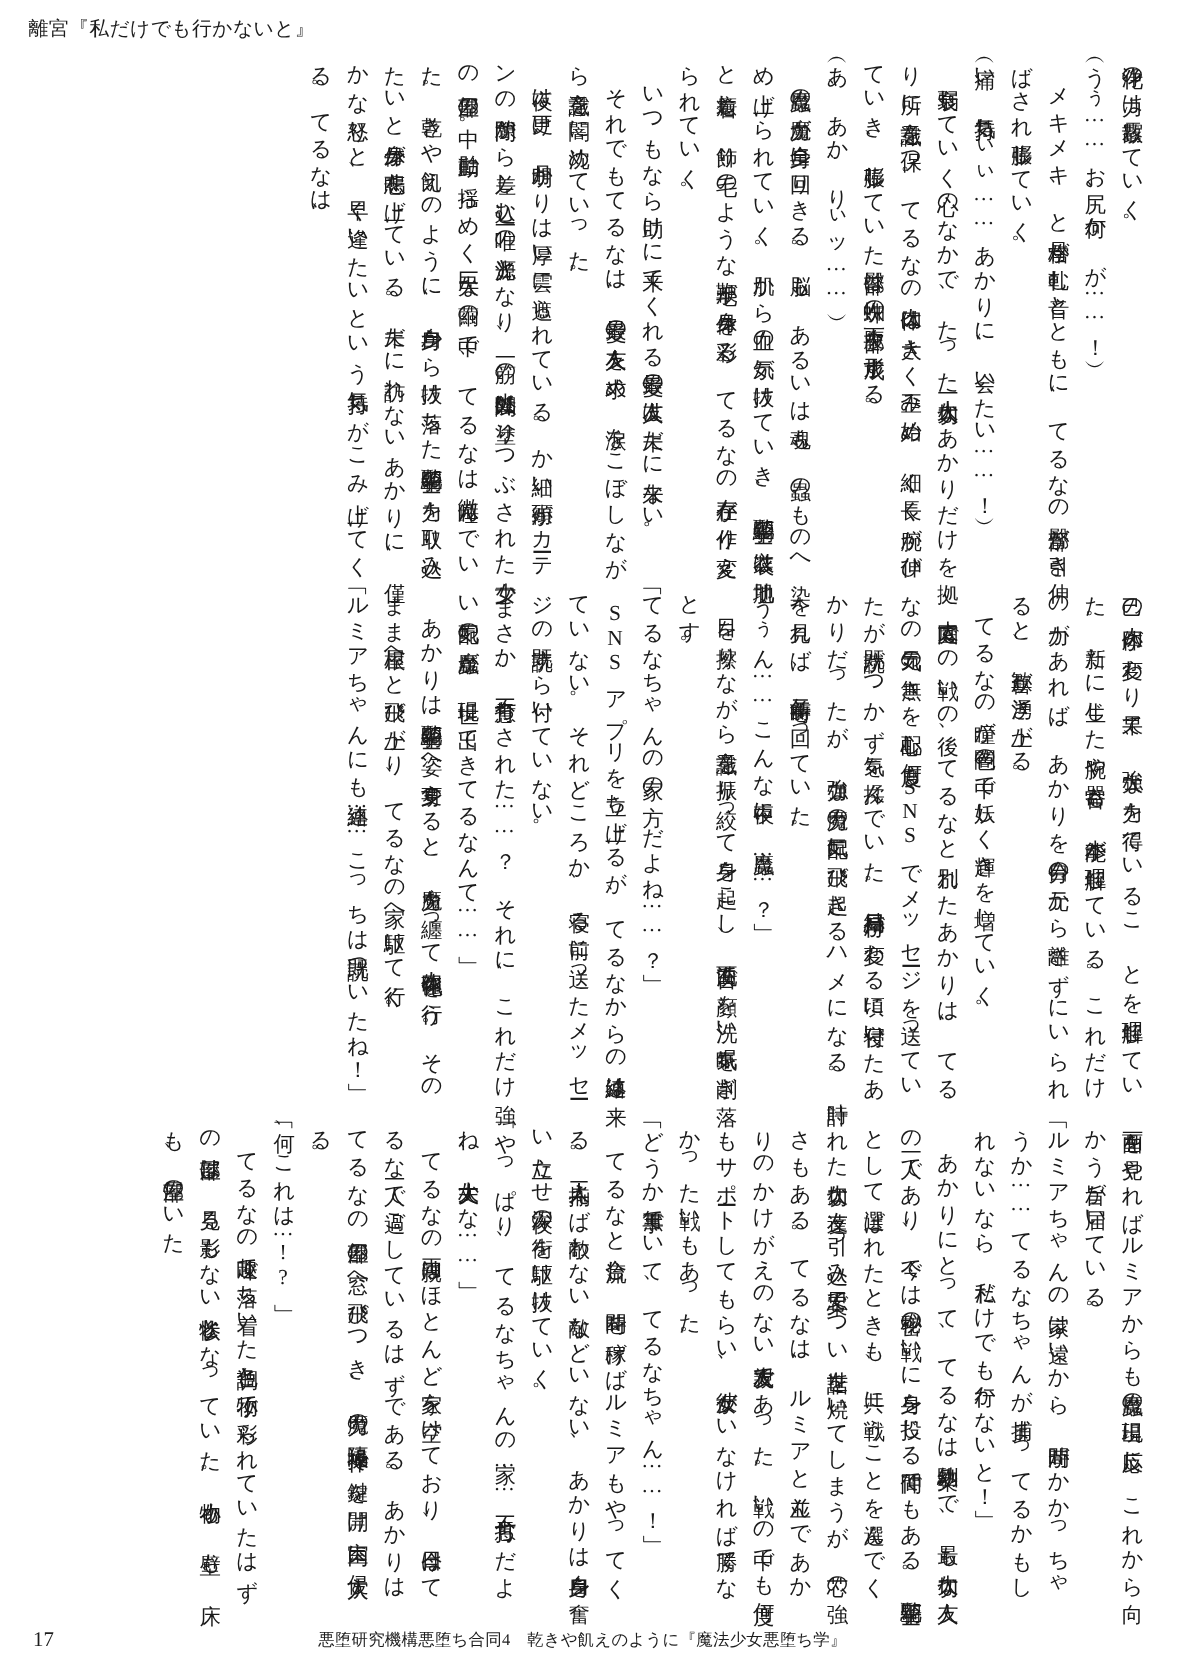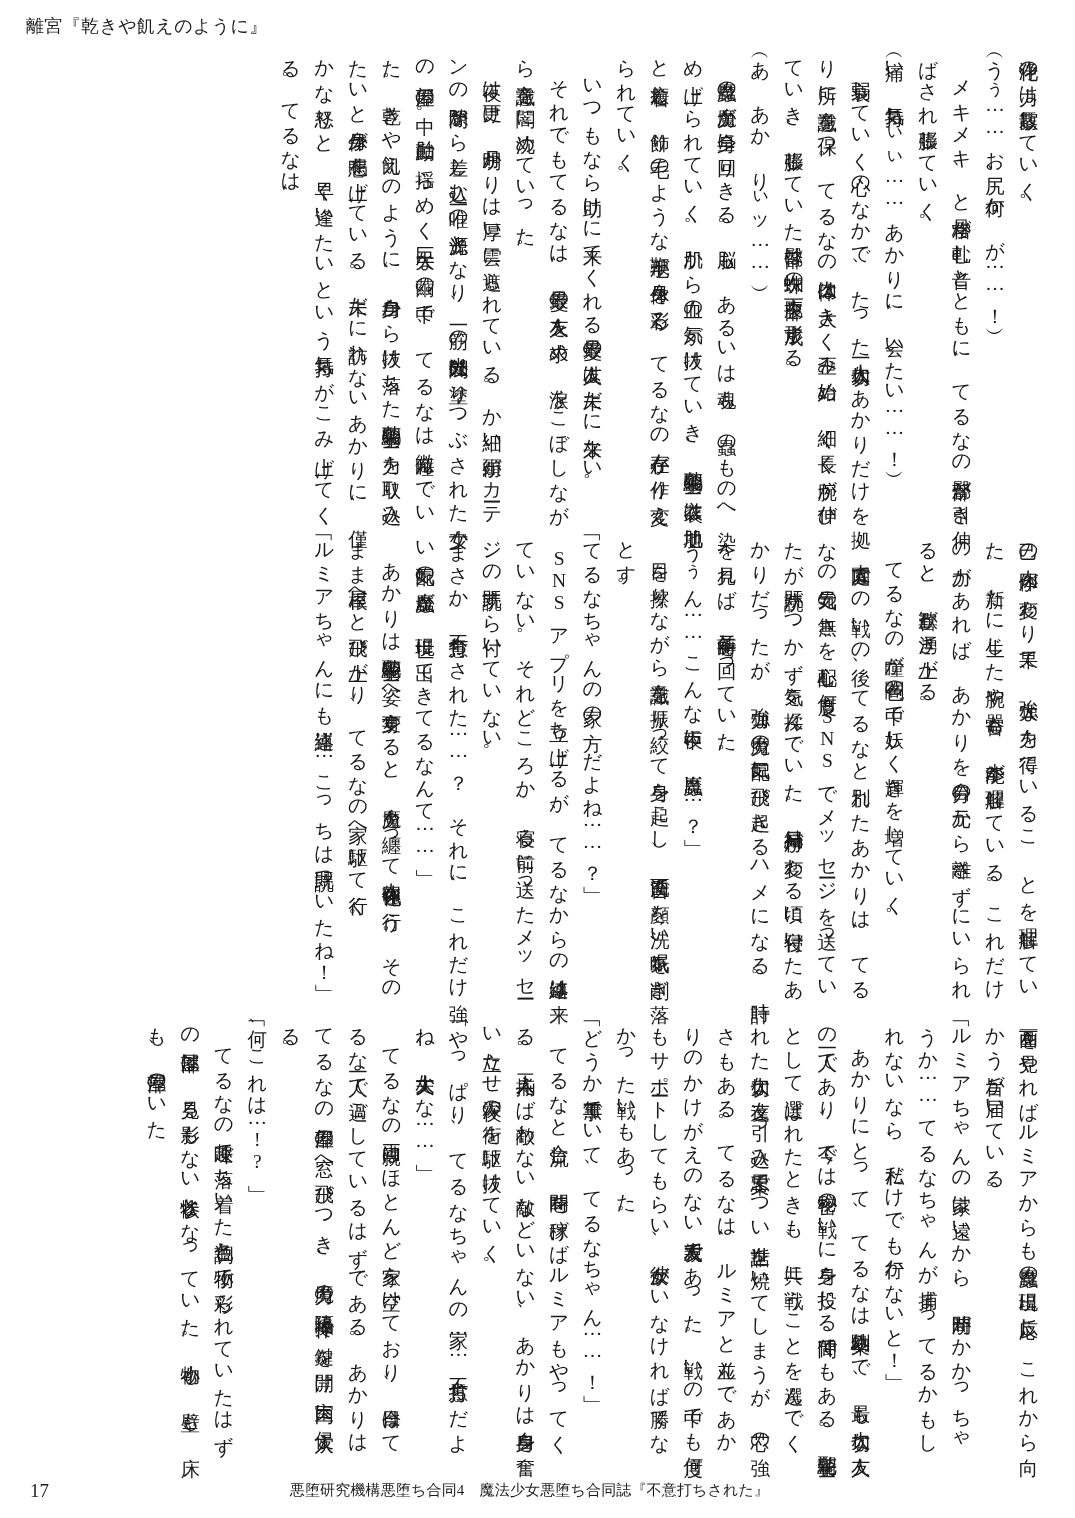--- a/index.html
+++ b/index.html
@@ -95,21 +95,21 @@
     letter-spacing: 0.01em;
     color: #1d1d1d;
     white-space: nowrap;
   }
 </style>
 </head>
 <body>
 
 <div class="page">
 
-  <div class="running-head">離宮『乾きや飢えのように』</div>
+  <div class="running-head">離宮『私だけでも行かないと』</div>
 
   <div class="block" id="block-1">
     <p class="noindent">浄化の力は霧散していく。</p>
     <p class="noindent">（うぅ……お尻、何か、が……！）</p>
     <p>メキメキ、と骨格が軋む音とともに、てるなの臀部が引き伸ばされ膨張していく。</p>
     <p class="noindent">（痛い、気持ちぃぃ……あかりに、会いたい……！）</p>
     <p>衰弱していく心のなかで、たった一人大切なあかりだけを拠り所に意識を保つ。てるなの肉体は大きく歪み始め、細く長く腕が伸びていき、膨張していた臀部は蜘蛛の下腹部を形成する。</p>
     <p class="noindent">（あ、あか、りぃッ……）</p>
     <p>魔蟲の魔力が全身に回りきる。脳も、あるいは魂も、蟲のものへ染め上げられていく。肌から血の気が抜けていき、花聖騎士の衣装は地肌と癒着し、飾り毛のような鞭毛が身体を彩る。てるなの存在が作り変えられていく。</p>
     <p>いつもなら助けに来てくれる最愛の友人は未だに来ない。</p>
@@ -137,16 +137,16 @@
     <p class="noindent">「どうか無事でいて、てるなちゃん……！」</p>
     <p>てるなと合流し、時間を稼げばルミアもやってくる。三人揃えば敵わない敵などいない、あかりは自身を奮い立たせ深夜の街を駆け抜けていく。</p>
     <p class="noindent">「やっぱり、てるなちゃんの家……不意打ちだよね、大丈夫かな……」</p>
     <p>てるなの両親はほとんど家を空けており、今日はてるな一人で過ごしているはずである。あかりはてるなの部屋の窓へ飛びつき、魔力の遠隔操作で鍵を開け室内に侵入する。</p>
     <p class="noindent">「何、これは…!?」</p>
     <p>てるなの趣味で落ち着いた色調と小物で彩られていたはずの部屋は、見る影もない惨状となっていた。小物も、壁も、床も、部屋のいた</p>
   </div>
 
   <div class="footer">
     <div class="folio">17</div>
-    <div class="footer-title">悪堕研究機構悪堕ち合同4　魔法少女悪堕ち合同誌『不意打ちされた』</div>
+    <div class="footer-title">悪堕研究機構悪堕ち合同4　乾きや飢えのように『魔法少女悪堕ち学』</div>
   </div>
 
 </div>
 
 </body></html>

